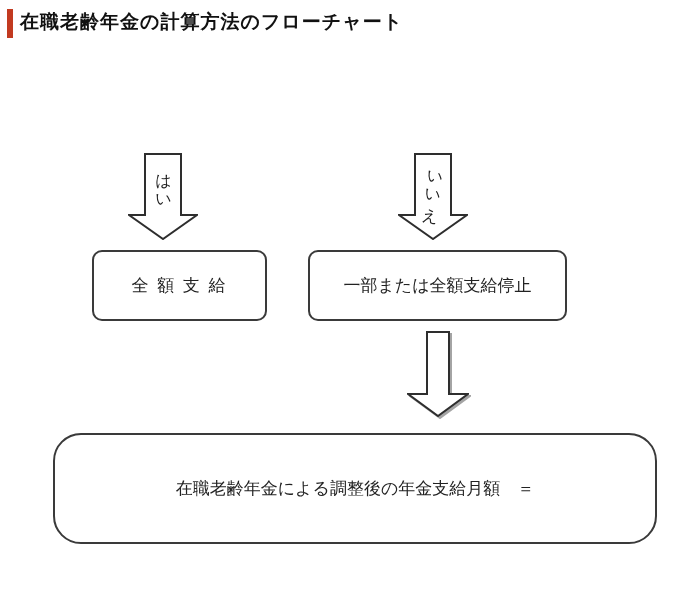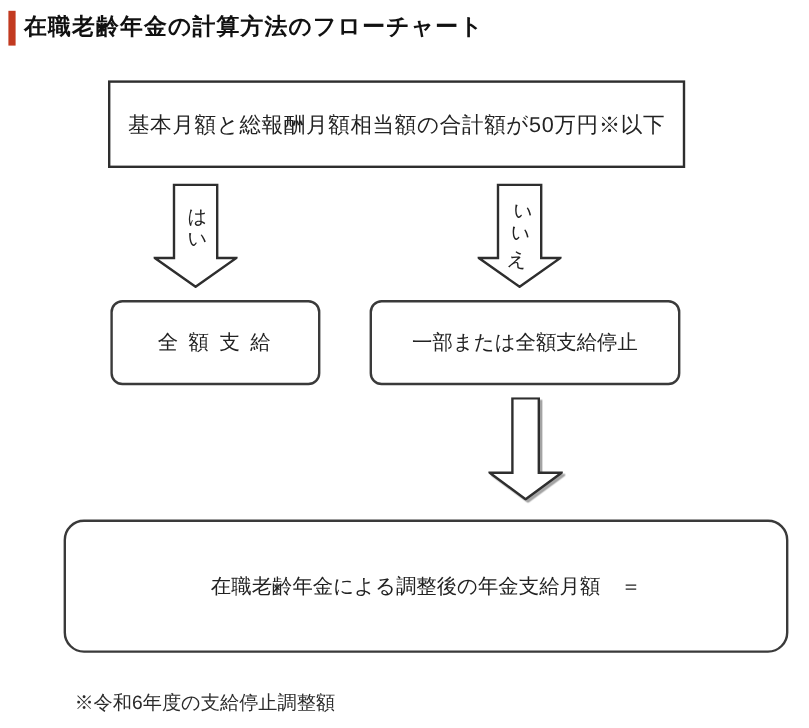--- a/index.html
+++ b/index.html
@@ -78,21 +78,21 @@
     width: 259px;
     height: 71px;
     font-size: 17px;
     white-space: nowrap;
   }
   .result-box {
     left: 53px;
     top: 433px;
     width: 604px;
     height: 111px;
-    border-radius: 17px;
+    border-radius: 28px;
     font-size: 17px;
     line-height: 30px;
     flex-direction: column;
     align-items: center;
   }
   .result-box .formula-line {
     white-space: nowrap;
   }
 
   
@@ -138,23 +138,20 @@
   }
 </style>
 </head>
 <body>
 
 <div class="page">
 
   <div class="accent-bar" style="background: rgb(194, 58, 32);"></div>
   <h1 class="page-title">在職老齢年金の計算方法のフローチャート</h1>
 
-  <div class="fc-box condition-box">
-    <span>基本月額と総報酬月額相当額の合計額が50万円※以下</span>
-  </div>
 
   <div class="arrow yes-arrow">
     <svg width="70" height="87" viewBox="0 0 70 87">
       <polygon points="17,1 53,1 53,62 69,62 35,86 1,62 17,62" fill="#ffffff" stroke="#2e2e2e" stroke-width="2" stroke-linejoin="miter"></polygon>
     </svg>
     <div class="arrow-label">はい</div>
   </div>
 
   <div class="arrow no-arrow">
     <svg width="70" height="87" viewBox="0 0 70 87">
@@ -174,15 +171,14 @@
   <div class="arrow big-arrow">
     <svg width="62" height="86" viewBox="0 0 62 86">
       <polygon points="20,1 42,1 42,63 61,63 31,85 1,63 20,63" fill="#ffffff" stroke="#2e2e2e" stroke-width="2" stroke-linejoin="miter"></polygon>
     </svg>
   </div>
 
   <div class="fc-box rounded result-box">
     <div class="formula-line">在職老齢年金による調整後の年金支給月額　＝</div>
   </div>
 
-  <div class="footnote">※令和6年度の支給停止調整額</div>
 
 </div>
 
 </body></html>

